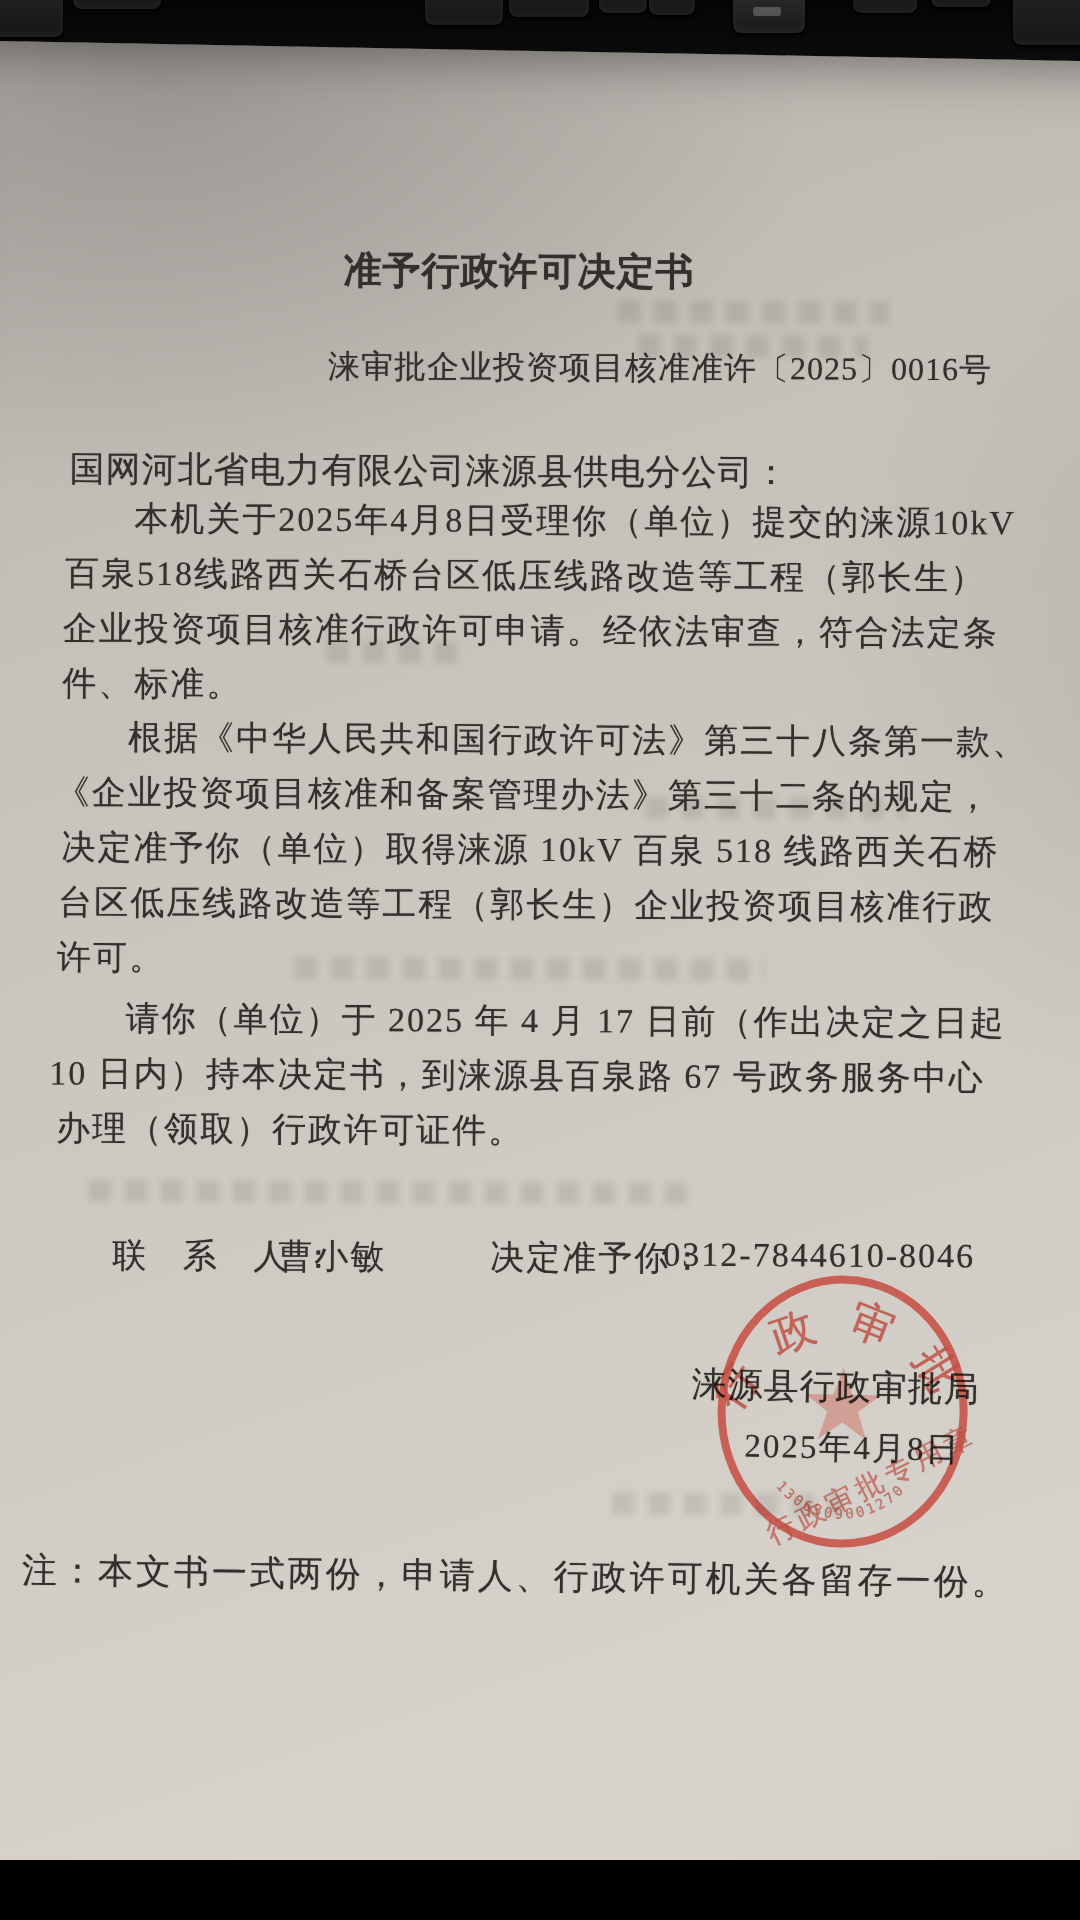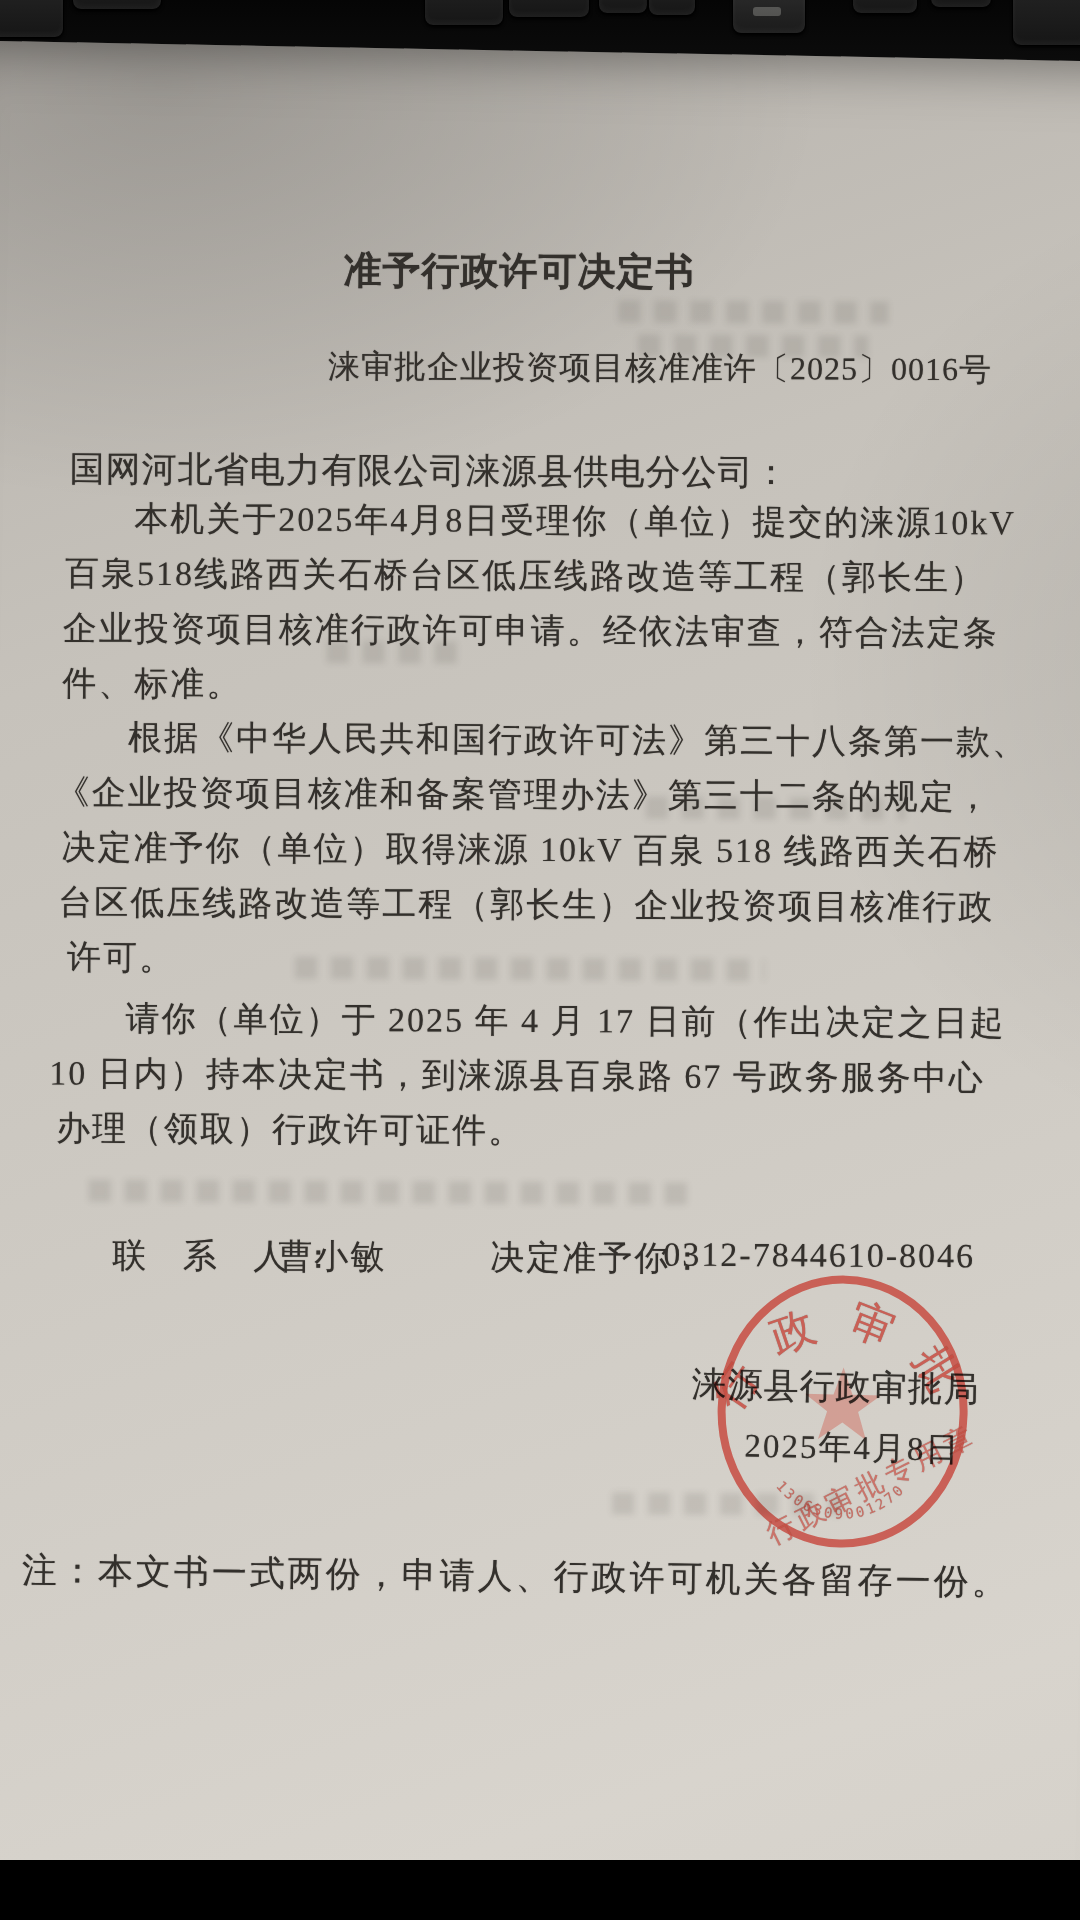--- a/index.html
+++ b/index.html
@@ -85,21 +85,21 @@
     <div class="addressee">国网河北省电力有限公司涞源县供电分公司：</div>
 
     <div class="line" style="left:137px;top:498px;">本机关于2025年4月8日受理你（单位）提交的涞源10kV</div>
     <div class="line" style="left:68px;top:553px;">百泉518线路西关石桥台区低压线路改造等工程（郭长生）</div>
     <div class="line" style="left:66px;top:608px;">企业投资项目核准行政许可申请。经依法审查，符合法定条</div>
     <div class="line" style="left:66px;top:663px;">件、标准。</div>
     <div class="line" style="left:132px;top:717px;">根据《中华人民共和国行政许可法》第三十八条第一款、</div>
     <div class="line" style="left:60px;top:772px;">《企业投资项目核准和备案管理办法》第三十二条的规定，</div>
     <div class="line" style="left:66px;top:827px;">决定准予你（单位）取得涞源 10kV 百泉 518 线路西关石桥</div>
     <div class="line" style="left:63px;top:882px;">台区低压线路改造等工程（郭长生）企业投资项目核准行政</div>
-    <div class="line" style="left:72px;top:937px;">许可。</div>
+    <div class="line" style="left:62px;top:937px;">许可。</div>
     <div class="line" style="left:131px;top:998px;">请你（单位）于 2025 年 4 月 17 日前（作出决定之日起</div>
     <div class="line" style="left:55px;top:1053px;">10 日内）持本决定书，到涞源县百泉路 67 号政务服务中心</div>
     <div class="line" style="left:62px;top:1108px;">办理（领取）行政许可证件。</div>
 
     <span class="contact-label" style="left:119px;top:1235px;">联 系 人：</span>
     <span class="contact-val" style="left:285px;top:1235px;text-align:center;">曹小敏</span>
     <span class="contact-val" style="left:497px;top:1235px;">决定准予你：</span>
     <span class="contact-val" style="left:670px;top:1235px;">0312-7844610-8046</span>
 
     <div class="issuer">涞源县行政审批局</div>

